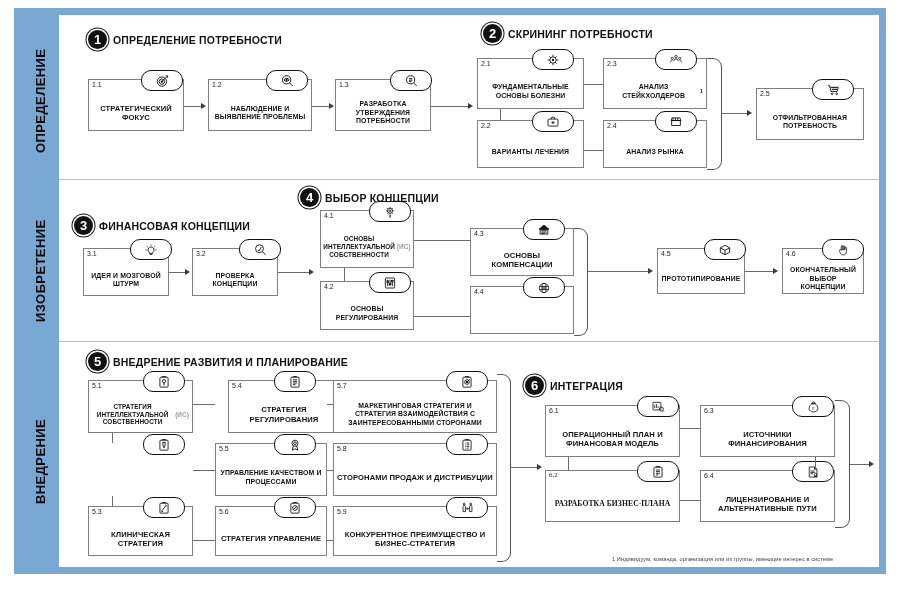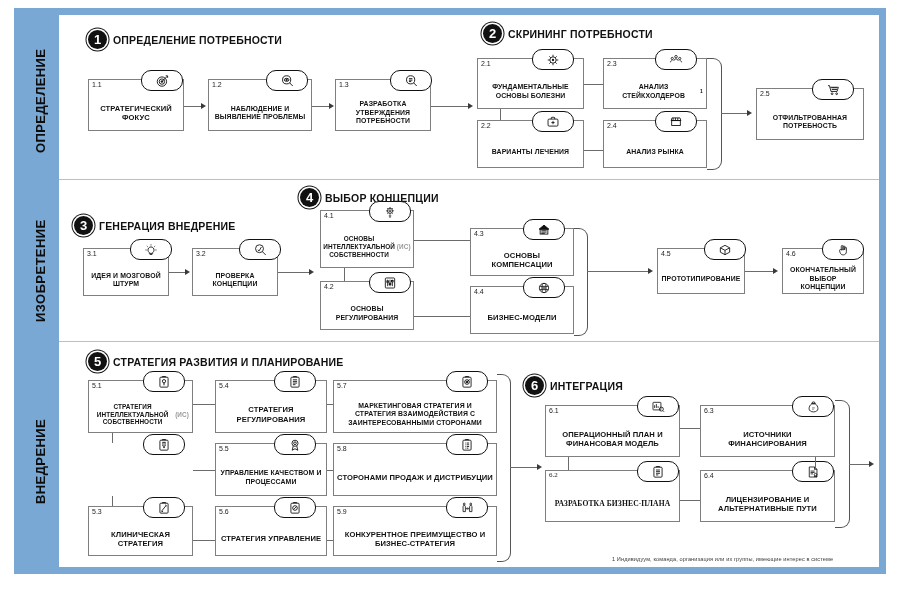--- a/index.html
+++ b/index.html
@@ -83,29 +83,29 @@
   <div class="stage-head" style="left:88px;top:30px;">
     <div class="stage-num">1</div>
     <div class="stage-cap">ОПРЕДЕЛЕНИЕ ПОТРЕБНОСТИ</div>
   </div>
   <div class="stage-head" style="left:483px;top:24px;">
     <div class="stage-num">2</div>
     <div class="stage-cap">СКРИНИНГ ПОТРЕБНОСТИ</div>
   </div>
   <div class="stage-head" style="left:74px;top:216px;">
     <div class="stage-num">3</div>
-    <div class="stage-cap">ГЕНЕРАЦИЯ ВНЕДРЕНИЕ</div>
+    <div class="stage-cap">ФИНАНСОВАЯ КОНЦЕПЦИИ</div>
   </div>
   <div class="stage-head" style="left:300px;top:188px;">
     <div class="stage-num">4</div>
     <div class="stage-cap">ВЫБОР КОНЦЕПЦИИ</div>
   </div>
   <div class="stage-head" style="left:88px;top:352px;">
     <div class="stage-num">5</div>
-    <div class="stage-cap">СТРАТЕГИЯ РАЗВИТИЯ И ПЛАНИРОВАНИЕ</div>
+    <div class="stage-cap">ВНЕДРЕНИЕ РАЗВИТИЯ И ПЛАНИРОВАНИЕ</div>
   </div>
   <div class="stage-head" style="left:525px;top:376px;">
     <div class="stage-num">6</div>
     <div class="stage-cap">ИНТЕГРАЦИЯ</div>
   </div>
 
   <div class="box" style="left:88px;top:79px;width:96px;height:52px;">
     <div class="bid">1.1</div>
     <div class="btxt">СТРАТЕГИЧЕСКИЙ ФОКУС</div>
   </div>
@@ -289,21 +289,20 @@
   <div class="pill" style="left:523px;top:219px;">
     <svg width="16" height="14" viewBox="0 0 24 24" fill="none" stroke="#111" stroke-width="1.5">
       <path d="M3.6 10.6 12 3.6l8.4 7z" fill="#111" stroke="#111"></path>
       <rect x="5.4" y="10.6" width="13.2" height="8.4"></rect>
       <path d="M7.4 13.2h9.2 M7.4 15.6h9.2 M7.4 17.8h6"></path>
     </svg>
   </div>
 
   <div class="box" style="left:470px;top:286px;width:104px;height:48px;">
     <div class="bid">4.4</div>
-    <div class="btxt">БИЗНЕС-МОДЕЛИ</div>
   </div>
   <div class="pill" style="left:523px;top:277px;">
     <svg width="16" height="14" viewBox="0 0 24 24" fill="none" stroke="#111" stroke-width="1.4">
       <circle cx="12" cy="12" r="8"></circle>
         <ellipse cx="12" cy="12" rx="3.6" ry="8"></ellipse>
       <path d="M4.4 9.2h15.2 M4.4 14.8h15.2"></path>
       <circle cx="12" cy="12" r="2.1" fill="#fff"></circle>
     </svg>
   </div>
 
@@ -368,21 +367,21 @@
   <div class="pill" style="left:143px;top:497px;">
     <svg width="14" height="14" viewBox="0 0 24 24" fill="none" stroke="#111" stroke-width="1.5">
       <rect x="5" y="3.8" width="14" height="17" rx="1.6"></rect>
         <path d="M9.2 3.8V2.6h5.6v1.2"></path>
       <path d="M8.8 16.2 15.6 7.8"></path>
         <path d="M14 6.6 16.8 8.8"></path>
         <path d="M8.8 16.2l-.6 2.2 2.2-.8"></path>
     </svg>
   </div>
 
-  <div class="box" style="left:215px;top:380px;width:112px;height:53px;">
+  <div class="box" style="left:228px;top:380px;width:112px;height:53px;">
     <div class="bid">5.4</div>
     <div class="btxt">СТРАТЕГИЯ РЕГУЛИРОВАНИЯ</div>
   </div>
   <div class="pill" style="left:274px;top:371px;">
     <svg width="14" height="14" viewBox="0 0 24 24" fill="none" stroke="#111" stroke-width="1.5">
       <rect x="5" y="3.8" width="14" height="17" rx="1.6"></rect>
         <path d="M9.2 3.8V2.6h5.6v1.2"></path>
       <path d="M8.4 8.2h7.2 M8.4 11h7.2 M8.4 13.8h7.2 M8.4 16.6h4.4"></path>
     </svg>
   </div>

